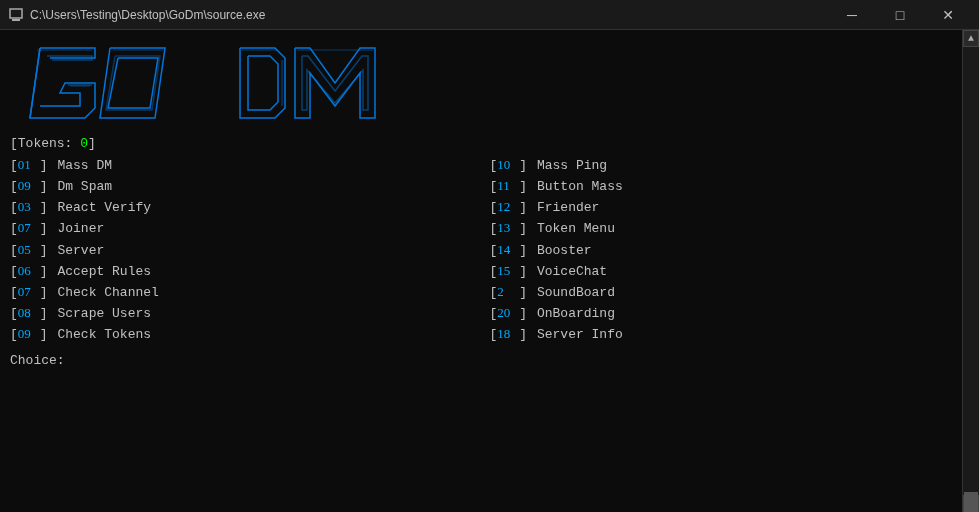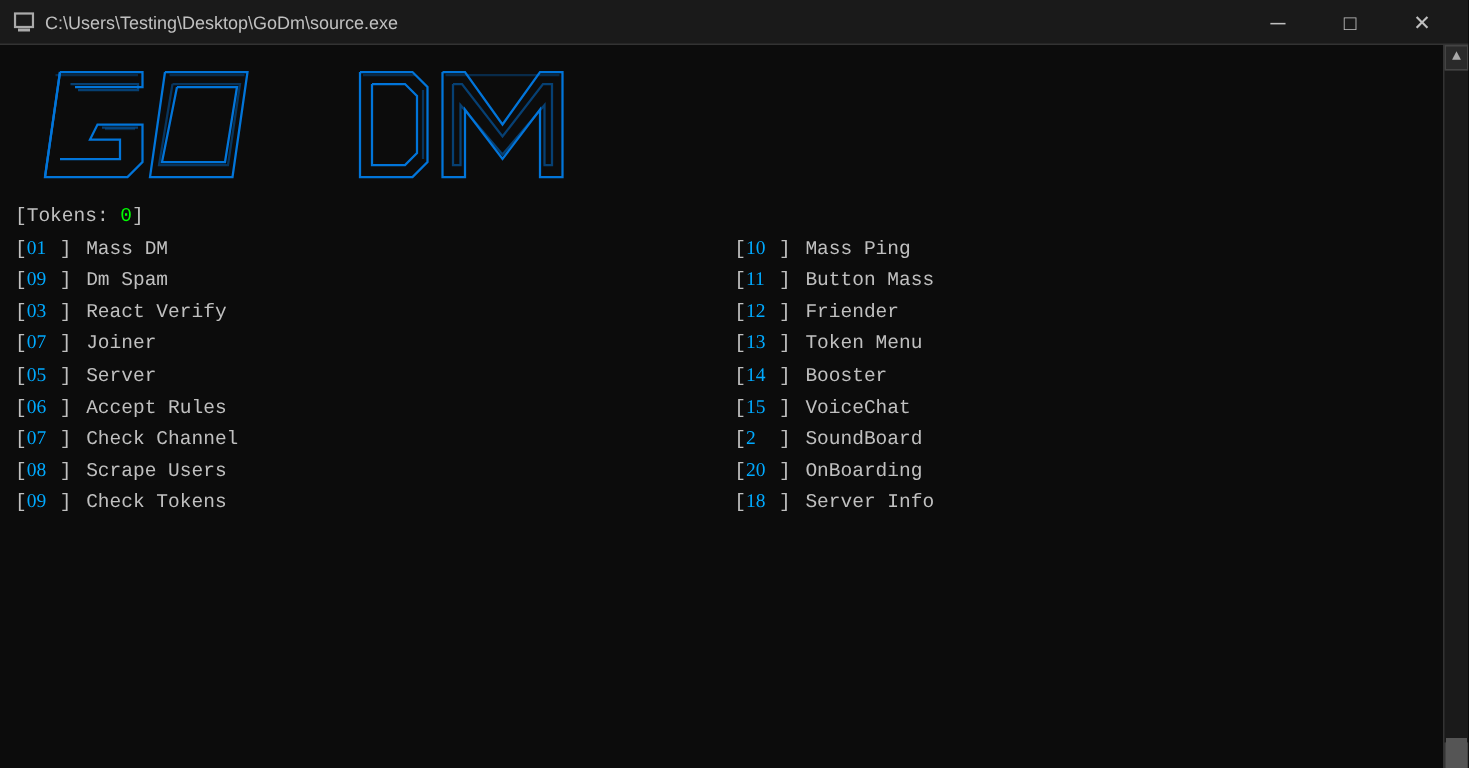--- a/index.html
+++ b/index.html
@@ -236,20 +236,23 @@
       <div class="menu-item"><span class="menu-bracket">[</span><span class="menu-num">06</span><span class="menu-bracket">]</span>&nbsp;<span class="menu-label">Accept Rules</span></div>
       <div class="menu-item"><span class="menu-bracket">[</span><span class="menu-num">15</span><span class="menu-bracket">]</span>&nbsp;<span class="menu-label">VoiceChat</span></div>
       <div class="menu-item"><span class="menu-bracket">[</span><span class="menu-num">07</span><span class="menu-bracket">]</span>&nbsp;<span class="menu-label">Check Channel</span></div>
       <div class="menu-item"><span class="menu-bracket">[</span><span class="menu-num">2</span><span class="menu-bracket">]</span>&nbsp;<span class="menu-label">SoundBoard</span></div>
       <div class="menu-item"><span class="menu-bracket">[</span><span class="menu-num">08</span><span class="menu-bracket">]</span>&nbsp;<span class="menu-label">Scrape Users</span></div>
       <div class="menu-item"><span class="menu-bracket">[</span><span class="menu-num">20</span><span class="menu-bracket">]</span>&nbsp;<span class="menu-label">OnBoarding</span></div>
       <div class="menu-item"><span class="menu-bracket">[</span><span class="menu-num">09</span><span class="menu-bracket">]</span>&nbsp;<span class="menu-label">Check Tokens</span></div>
       <div class="menu-item"><span class="menu-bracket">[</span><span class="menu-num">18</span><span class="menu-bracket">]</span>&nbsp;<span class="menu-label">Server Info</span></div>
     </div>
 
+  <div class="choice-line">
+    <span>Choice: </span>
+  </div>
 
   <div class="scrollbar">
     <div class="scrollbar-arrow">▲</div>
     <div class="scrollbar-arrow bottom">▼</div>
     <div class="scrollbar-thumb"></div>
   </div>
 
 </div>
 
 </body></html>

